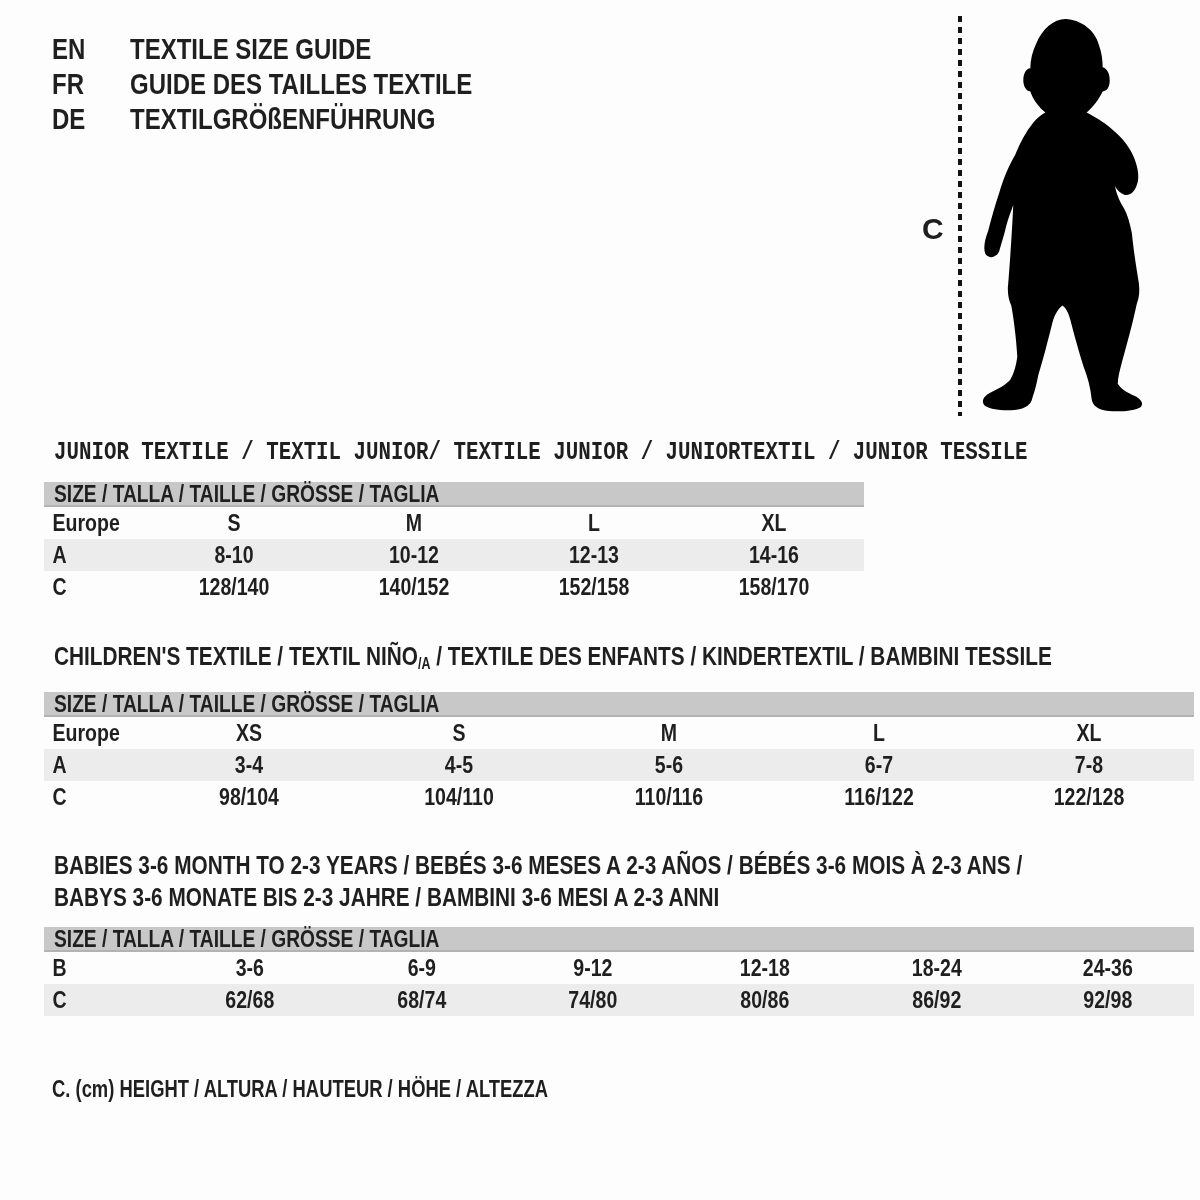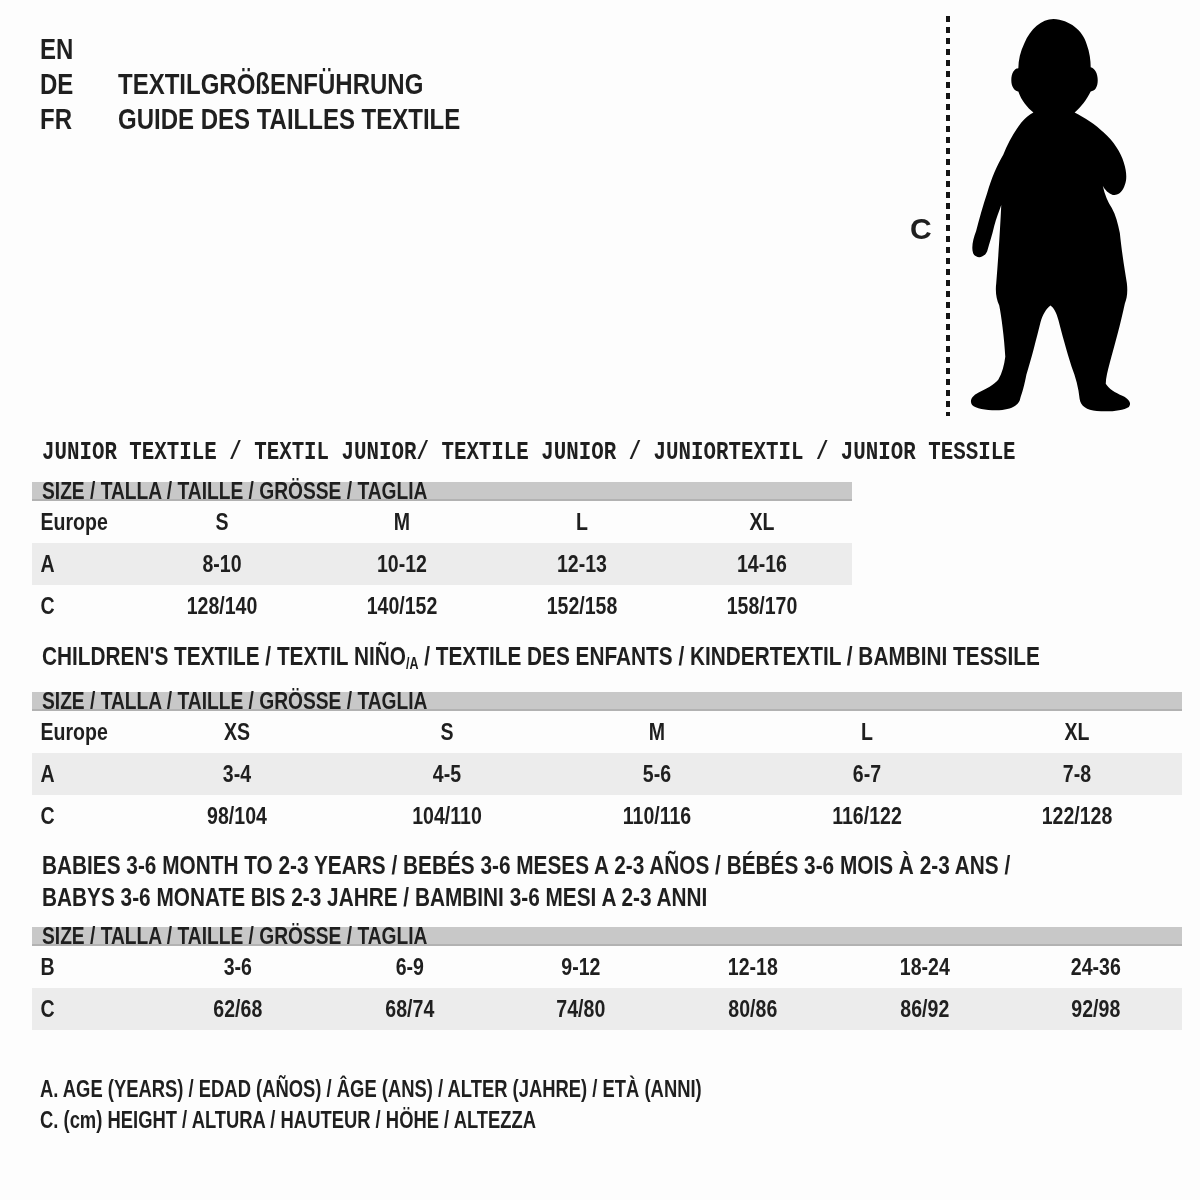--- a/index.html
+++ b/index.html
@@ -2,21 +2,21 @@
 <html><head>
 <meta charset="utf-8">
 <style>
   * { margin:0; padding:0; box-sizing:border-box; }
   html,body { width:1200px; height:1200px; }
   body {
     font-family:"Liberation Sans","DejaVu Sans",sans-serif;
     background:#fdfdfd; color:#1f1f1f; font-weight:bold;
     position:relative; overflow:hidden;
   }
-  .canvas { position:absolute; inset:0; }
+  .canvas { position:absolute; inset:0;margin-left:12px; }
 
   
   .sx { display:inline-block; transform:scaleX(0.8); transform-origin:0 50%; white-space:nowrap; }
 
   
   .langs { position:absolute; left:40px; top:31px; }
   .lang-row { display:grid; grid-template-columns:78px auto; height:35px; align-items:center; font-size:30px; }
 
   
   .dash-line {
@@ -28,24 +28,24 @@
 
   
   .sec-title { position:absolute; left:42px; font-size:26px; line-height:32px; }
   .sub { font-size:0.6em; vertical-align:-0.28em; }
 
   
   .table { position:absolute; left:32px; }
   .w-junior { width:820px; }
   .w-full  { width:1150px; }
   .thead {
-    height:19px; background:#c8c8c8; border-bottom:2px solid #b2b2b2;
+    height:25px; background:#c8c8c8; border-bottom:2px solid #b2b2b2;
     display:flex; align-items:center; padding-left:10px; font-size:24px;
   }
-  .trow { display:grid; height:42px; }
+  .trow { display:grid; height:32px; }
   .cols-j { grid-template-columns:100px repeat(4,1fr); }
   .cols-c { grid-template-columns:100px repeat(5,1fr); }
   .cols-b { grid-template-columns:120px repeat(6,1fr); }
   .alt { background:#ececec; }
   .cell {
     display:flex; align-items:center; justify-content:center;
     font-size:23px; transform:scaleX(0.85); transform-origin:50% 50%; white-space:nowrap;
   }
   .cell.lbl { justify-content:flex-start; padding-left:10px; transform-origin:0 50%; }
 
@@ -61,28 +61,29 @@
   .footnote { height:31px; display:flex; align-items:center; font-size:23px; }
 </style>
 </head>
 <body>
 
 <div class="canvas">
 
   <div class="langs">
     <div class="lang-row">
       <span><span class="sx">EN</span></span>
+      <span><span class="sx">TEXTILE SIZE GUIDE</span></span>
+    </div>
+    <div class="lang-row">
+      <span><span class="sx">FR</span></span>
+      <span><span class="sx">GUIDE DES TAILLES TEXTILE</span></span>
     </div>
     <div class="lang-row">
       <span><span class="sx">DE</span></span>
       <span><span class="sx">TEXTILGRÖßENFÜHRUNG</span></span>
-    </div>
-    <div class="lang-row">
-      <span><span class="sx">FR</span></span>
-      <span><span class="sx">GUIDE DES TAILLES TEXTILE</span></span>
     </div>
   </div>
 
   <div class="dash-line"></div>
   <div class="c-label">C</div>
   <svg class="figure-svg" width="178" height="407" viewBox="0 0 175 405" xmlns="http://www.w3.org/2000/svg">
     <path fill="#000000" d="M90,5
       C106,6 119,16 123,30 C126,38 127,46 127,53
       C131,54 134,59 134,66 C134,73 131,77 127,77
       C123,85 117,93 111,98
@@ -197,20 +198,17 @@
       <div class="cell">68/74</div>
       <div class="cell">74/80</div>
       <div class="cell">80/86</div>
       <div class="cell">86/92</div>
       <div class="cell">92/98</div>
     </div>
   </div>
 
   <div class="footnotes">
     <div class="footnote">
-        <span class="sx">A. AGE (YEARS) / EDAD (AÑOS) / ÂGE (ANS) / ALTER (JAHRE) / ETÀ (ANNI)</span>
-      </div>
-    <div class="footnote">
         <span class="sx">C. (cm) HEIGHT / ALTURA / HAUTEUR / HÖHE / ALTEZZA</span>
       </div>
   </div>
 
 </div>
 
 </body></html>

